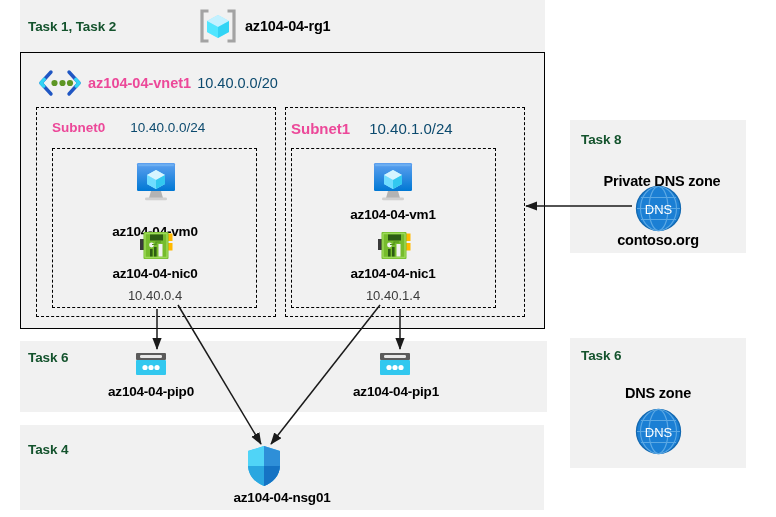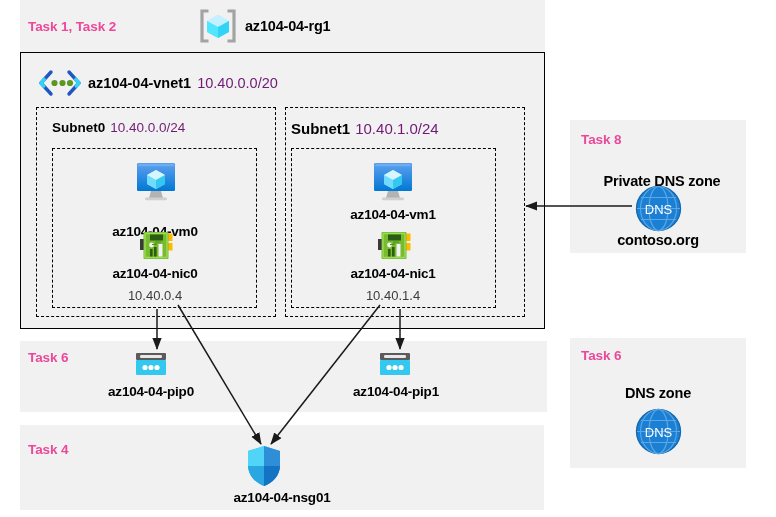--- a/index.html
+++ b/index.html
@@ -13,21 +13,21 @@
     background:#ffffff;
     overflow:hidden;
   }
 
   
   .panel{position:absolute;background:#f1f1f1;box-sizing:border-box;}
   .rg-panel{position:absolute;background:#f1f1f1;box-sizing:border-box;}
 
   .task-label{
     position:absolute;
-    color:#ec4899;
+    color:#14532d;
     font-weight:bold;
     font-size:13.5px;
     letter-spacing:-0.1px;
     white-space:nowrap;
   }
 
   
   .vnet-box{
     position:absolute;
     box-sizing:border-box;
@@ -42,22 +42,22 @@
   }
   .inner-dash{
     position:absolute;
     box-sizing:border-box;
     border:1.5px dashed #000000;
     background:#f1f1f1;
   }
 
   
   .title-row{position:absolute;white-space:nowrap;display:flex;align-items:center;}
-  .strong{font-weight:bold;color:#000000;}
-  .light{color:#701a75;font-weight:normal;}
+  .strong{font-weight:bold;color:#ec4899;}
+  .light{color:#0c4a6e;font-weight:normal;}
   .res-name{
     position:absolute;
     font-weight:bold;
     font-size:13.5px;
     color:#000;
     white-space:nowrap;
     text-align:center;
     letter-spacing:-0.2px;
   }
   .res-sub{
@@ -114,21 +114,21 @@
     </svg>
   </div>
 
   <div class="title-row" style="left:88px;top:75px;font-size:14.5px;">
     <span class="strong">az104-04-vnet1</span>
     <span class="light" style="margin-left:6px;">10.40.0.0/20</span>
   </div>
 
   <div class="subnet-box" style="left:36px;top:107px;width:240px;height:210px;"></div>
 
-  <div class="title-row" style="left:52px;top:120px;font-size:13.5px;">
+  <div class="title-row" style="left:52px;top:120px;font-size:13.5px;gap:20px;">
     <span class="strong">Subnet0</span>
     <span class="light" style="margin-left:5px;">10.40.0.0/24</span>
   </div>
 
   <div class="inner-dash" style="left:52px;top:148px;width:205px;height:160px;"></div>
 
   <div class="icon" style="left:134px;top:161px;width:44px;height:40px;">
     <svg width="44" height="40" viewBox="0 0 44 40">
       <defs>
         <linearGradient id="vmg0" x1="0" y1="0" x2="0" y2="1">
@@ -165,21 +165,21 @@
     </svg>
   </div>
 
   <div class="res-name center" style="left:155px;top:266px;">az104-04-nic0</div>
   <div class="res-sub center" style="left:155px;top:288px;">10.40.0.4</div>
 
   <div class="subnet-box" style="left:285px;top:107px;width:240px;height:210px;"></div>
 
   <div class="title-row" style="left:291px;top:120px;font-size:15px;">
     <span class="strong">Subnet1</span>
-    <span class="light" style="margin-left:5px;">10.40.1.0/24</span>
+    <span class="light" style="margin-left:19px;">10.40.1.0/24</span>
   </div>
 
   <div class="inner-dash" style="left:291px;top:148px;width:205px;height:160px;"></div>
 
   <div class="icon" style="left:371px;top:161px;width:44px;height:40px;">
     <svg width="44" height="40" viewBox="0 0 44 40">
       <defs>
         <linearGradient id="vmg1" x1="0" y1="0" x2="0" y2="1">
           <stop offset="0" stop-color="#5ea0ef"></stop>
             <stop offset="1" stop-color="#0078d4"></stop>

